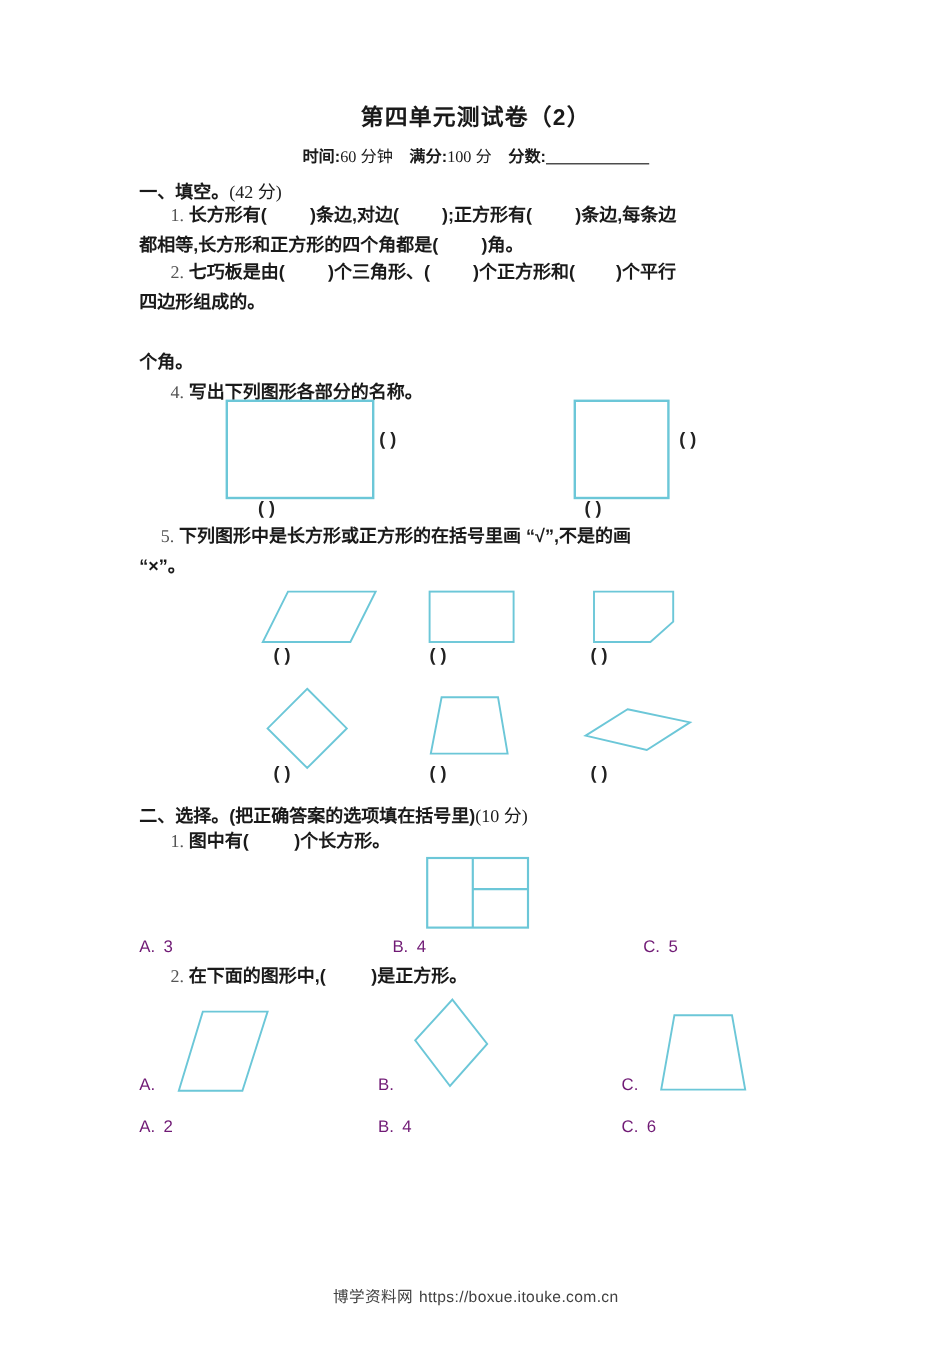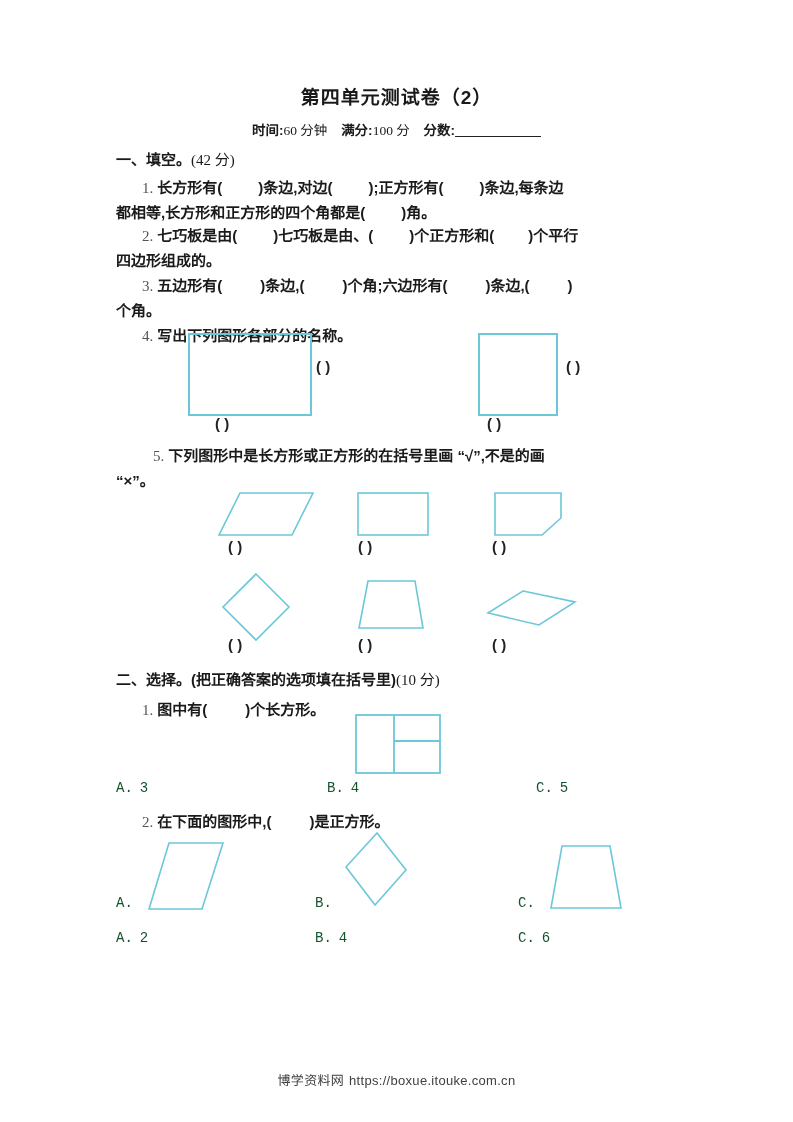--- a/index.html
+++ b/index.html
@@ -58,36 +58,36 @@
     white-space: nowrap;
   }
   .sec-head .pts {
     font-weight: 400;
     font-family: "Liberation Serif", serif;
   }
   .q-line {
     position: absolute;
     font-size: 15px;
     font-weight: 700;
-    line-height: 35px;
+    line-height: 20px;
   }
   .q-line .qn {
     font-family: "Liberation Serif", serif;
     font-weight: 400;
     color: #555;
     margin-right: 4px;
   }
 
   
   .opt-row { position: absolute; font-size: 14px; }
   .opt {
     position: absolute;
-    font-family: Liberation Mono, monospace;
-    white-space: nowrap;
-    color: #14532d;
+    font-family: Liberation Sans, sans-serif;
+    white-space: nowrap;
+    color: #701a75;
     text-align: center;
   }
   .opt .lbl { margin-right: 7px; }
 
   
   .shape { position: absolute; }
   .shape svg { display: block; overflow: visible; }
   .brk {
     position: absolute;
     font-size: 15px;
@@ -127,27 +127,24 @@
   </div>
 
   <div class="q-line" style="left:116px; top:170px; width:570px;">
     <span style="margin-left:26px;"><span class="qn">1.</span><span>长方形有(</span><i style="display:inline-block;width:36px;"></i><span>)条边,对边(</span><i style="display:inline-block;width:36px;"></i><span>);正方形有(</span><i style="display:inline-block;width:36px;"></i><span>)条边,每条边</span></span>
   </div>
   <div class="q-line" style="left:116px; top:195px; width:570px;">
     <span>都相等,长方形和正方形的四个角都是(</span><i style="display:inline-block;width:36px;"></i><span>)角。</span>
   </div>
 
   <div class="q-line" style="left:116px; top:218px; width:570px;">
-    <span style="margin-left:26px;"><span class="qn">2.</span><span>七巧板是由(</span><i style="display:inline-block;width:36px;"></i><span>)七巧板是由、(</span><i style="display:inline-block;width:36px;"></i><span>)个正方形和(</span><i style="display:inline-block;width:34px;"></i><span>)个平行</span></span>
+    <span style="margin-left:26px;"><span class="qn">2.</span><span>七巧板是由(</span><i style="display:inline-block;width:36px;"></i><span>)个三角形、(</span><i style="display:inline-block;width:36px;"></i><span>)个正方形和(</span><i style="display:inline-block;width:34px;"></i><span>)个平行</span></span>
   </div>
   <div class="q-line" style="left:116px; top:243px;">四边形组成的。</div>
 
-  <div class="q-line" style="left:116px; top:268px; width:575px;">
-    <span style="margin-left:26px;"><span class="qn">3.</span><span>五边形有(</span><i style="display:inline-block;width:38px;"></i><span>)条边,(</span><i style="display:inline-block;width:38px;"></i><span>)个角;六边形有(</span><i style="display:inline-block;width:38px;"></i><span>)条边,(</span><i style="display:inline-block;width:38px;"></i><span>)</span></span>
-  </div>
   <div class="q-line" style="left:116px; top:293px;">个角。</div>
 
   <div class="q-line" style="left:142px; top:318px;">
     <span class="qn">4.</span><span>写出下列图形各部分的名称。</span>
   </div>
 
   <div class="shape" style="left:188px; top:333px;">
     <svg width="124" height="83" viewBox="0 0 124 83">
       <rect x="1" y="1" width="122" height="81" fill="none" stroke="#6cc7d8" stroke-width="2"></rect>
     </svg>
@@ -157,21 +154,21 @@
 
   <div class="shape" style="left:478px; top:333px;">
     <svg width="80" height="83" viewBox="0 0 80 83">
       <rect x="1" y="1" width="78" height="81" fill="none" stroke="#6cc7d8" stroke-width="2"></rect>
     </svg>
   </div>
   <div class="brk" style="left:566px; top:358px;">(     )</div>
   <div class="brk" style="left:487px; top:415px;">(     )</div>
 
   <div class="q-line" style="left:116px; top:438px; width:575px;">
-    <span style="margin-left:37px;"><span class="qn">5.</span><span>下列图形中是长方形或正方形的在括号里画 “√”,不是的画</span></span>
+    <span style="margin-left:18px;"><span class="qn">5.</span><span>下列图形中是长方形或正方形的在括号里画 “√”,不是的画</span></span>
   </div>
   <div class="q-line" style="left:116px; top:463px;">“×”。</div>
 
   <div class="shape" style="left:218px; top:492px;">
     <svg width="96" height="44" viewBox="0 0 96 44">
       <polygon points="22,1 95,1 74,43 1,43" fill="none" stroke="#6cc7d8" stroke-width="1.6"></polygon>
     </svg>
   </div>
   <div class="brk" style="left:228px; top:538px;">(     )</div>
 

